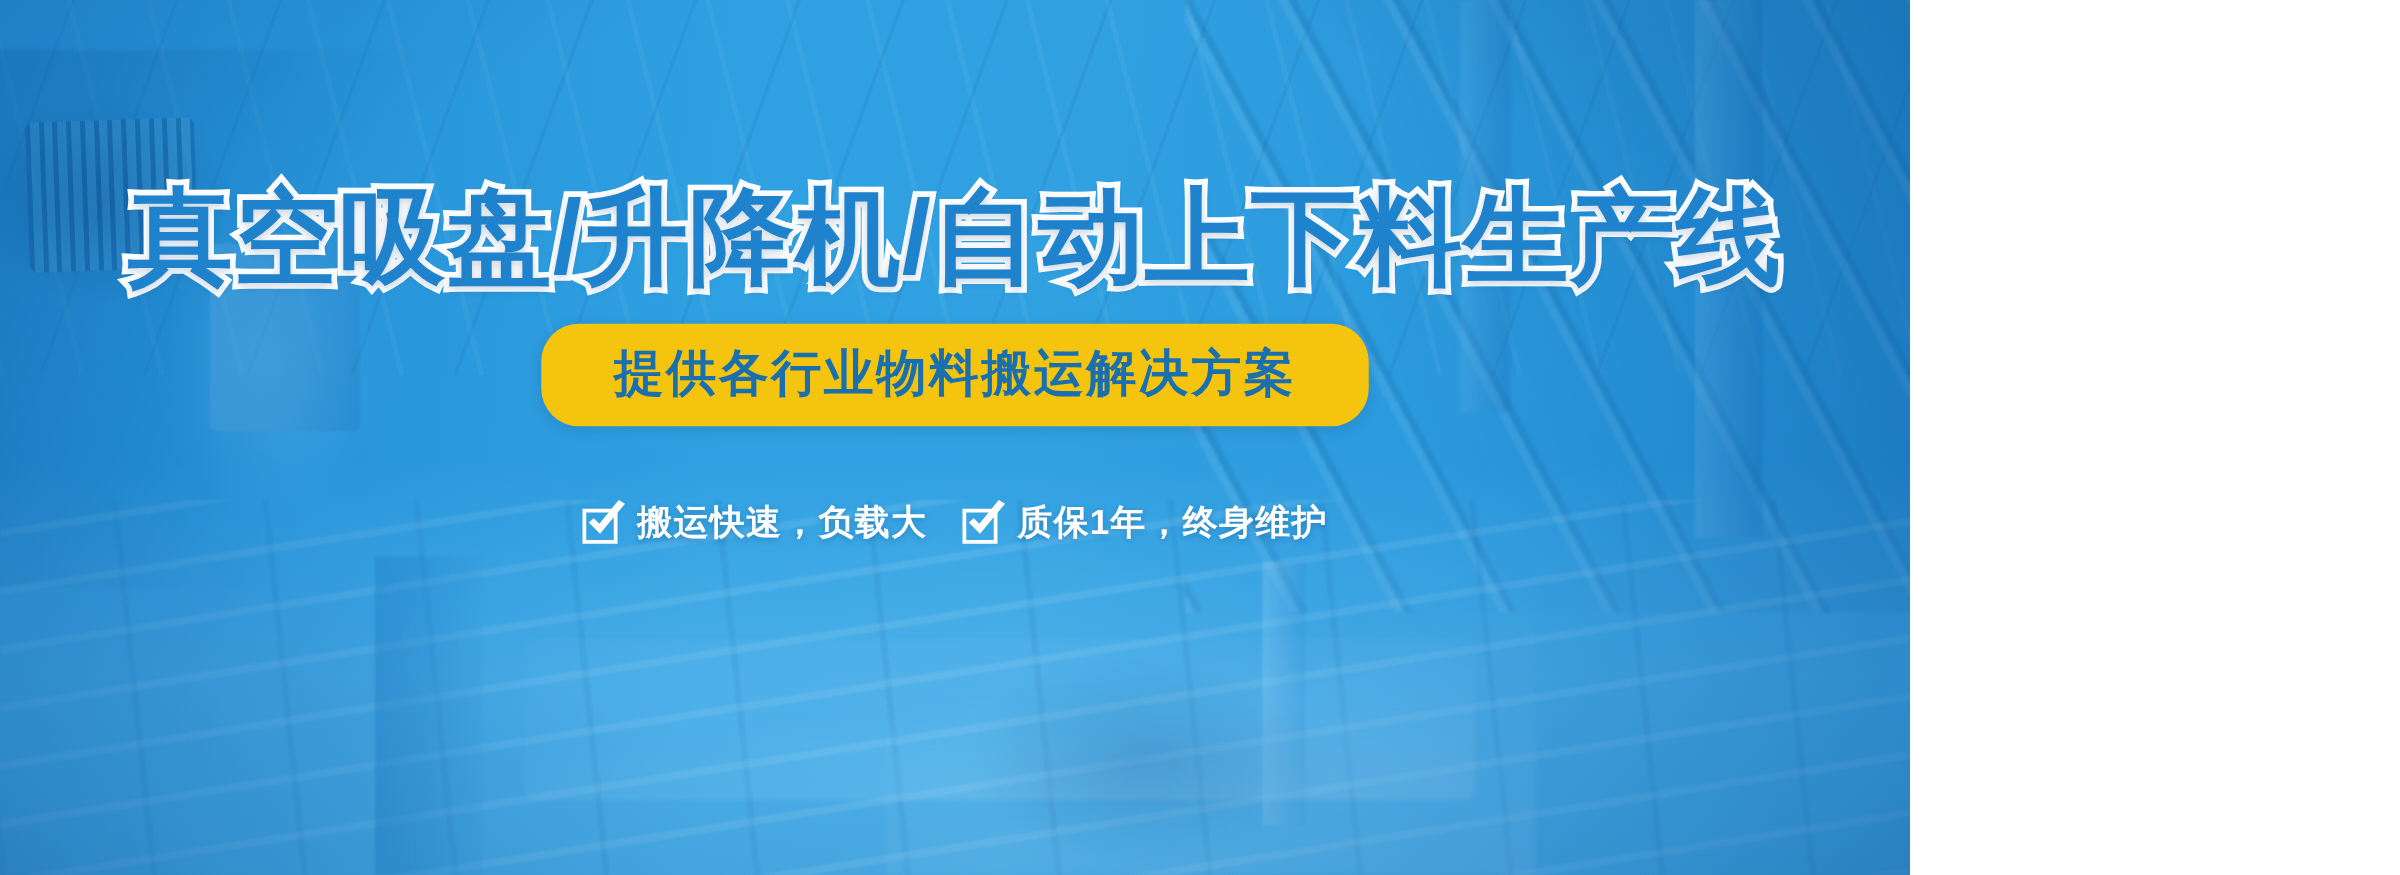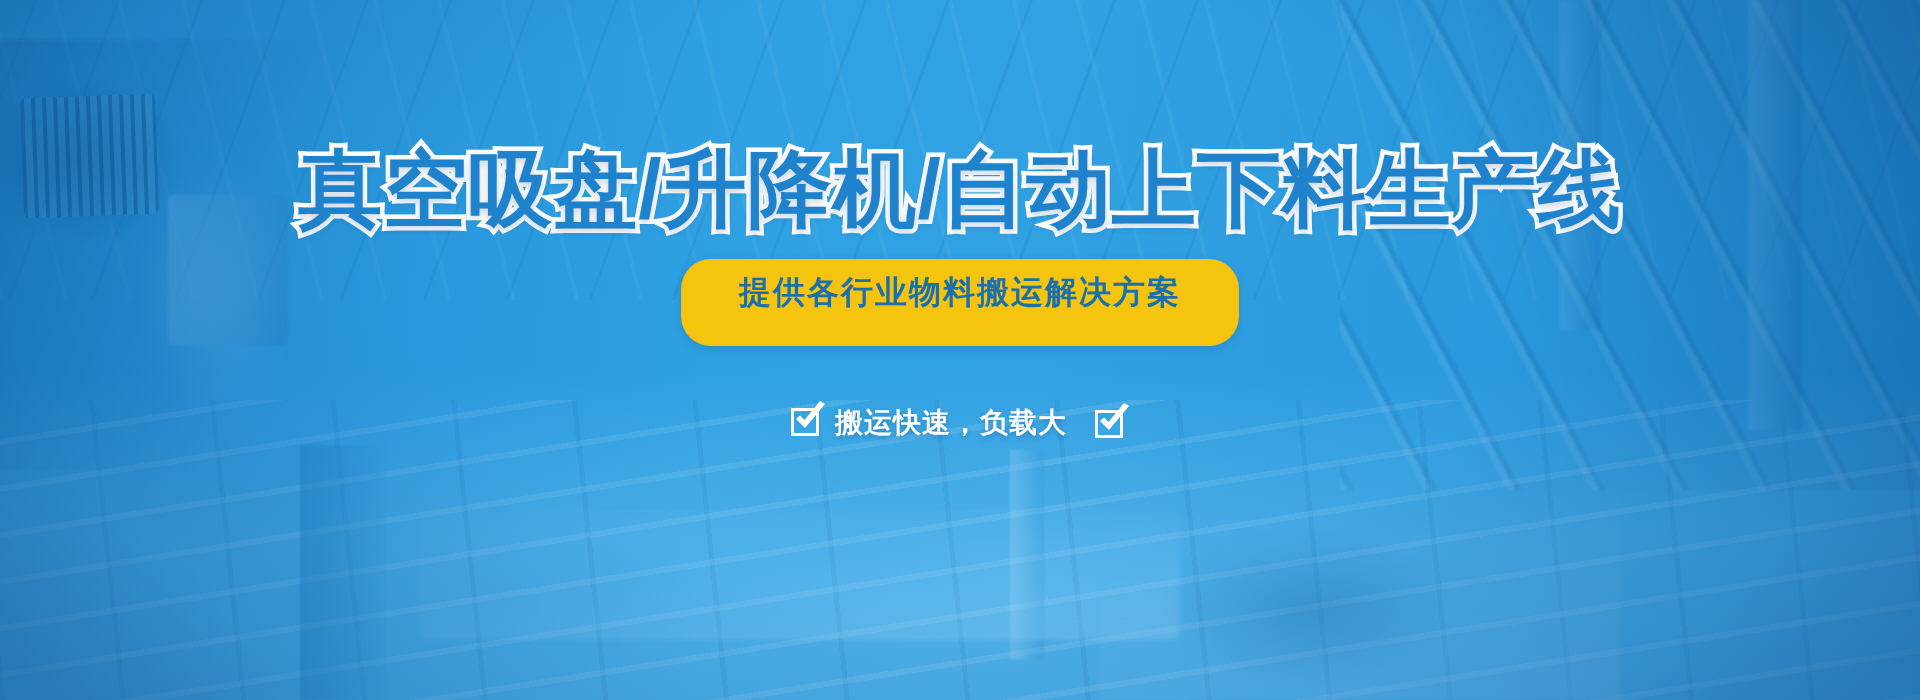--- a/index.html
+++ b/index.html
@@ -3,21 +3,21 @@
 <meta charset="utf-8">
 <title>Banner</title>
 <style>
   html, body {
     margin: 0;
     padding: 0;
     background: #ffffff;
   }
   #banner {
     position: relative;
-    width: 1920px;
+    width: 1528px;
     height: 700px;
     overflow: hidden;
     font-family: "Liberation Sans", "DejaVu Sans", sans-serif;
     background: #2f9fe0;
   }
 
   
   .bg-layer { position: absolute; inset: 0; }
 
   
@@ -202,40 +202,40 @@
     paint-order: stroke fill;
     white-space: nowrap;
     text-shadow: 0 3px 7px rgba(10,60,110,0.22);
     font-family: "Liberation Sans", "DejaVu Sans", sans-serif;
   }
 
   .subtitle-badge {
     margin-top: 28px;
     background: #f5c40f;
     color: #1a6fae;
-    font-size: 32px;
+    font-size: 40px;
     font-weight: bold;
     letter-spacing: 2px;
-    padding: 12px 58px 31px 58px;
+    padding: 12px 58px 15px 58px;
     border-radius: 30px;
     white-space: nowrap;
     box-shadow: 0 3px 10px rgba(10,60,110,0.18);
     font-family: "Liberation Sans", "DejaVu Sans", sans-serif;
   }
 
   .features {
     margin-top: 58px;
     display: flex;
     align-items: center;
     gap: 28px;
     white-space: nowrap;
   }
   .feature {
     display: flex;
-    align-items: flex-start;
+    align-items: flex-end;
     gap: 10px;
   }
   .check-icon {
     position: relative;
     width: 34px;
     height: 34px;
     flex: 0 0 34px;
   }
   .check-icon .box {
     position: absolute;
@@ -301,17 +301,18 @@
       </div>
 
 
       <div class="feature">
         <span class="check-icon">
           <span class="box"></span>
           <svg viewBox="0 0 36 36" aria-hidden="true">
             <path d="M4 18 L13 27 L33 3 L28 0 L12.5 19 L8 14.5 Z" fill="#ffffff"></path>
           </svg>
         </span>
+        <span class="feature-label">质保1年，终身维护</span>
       </div>
 
     </div>
   </div>
 </div>
 
 </body></html>

